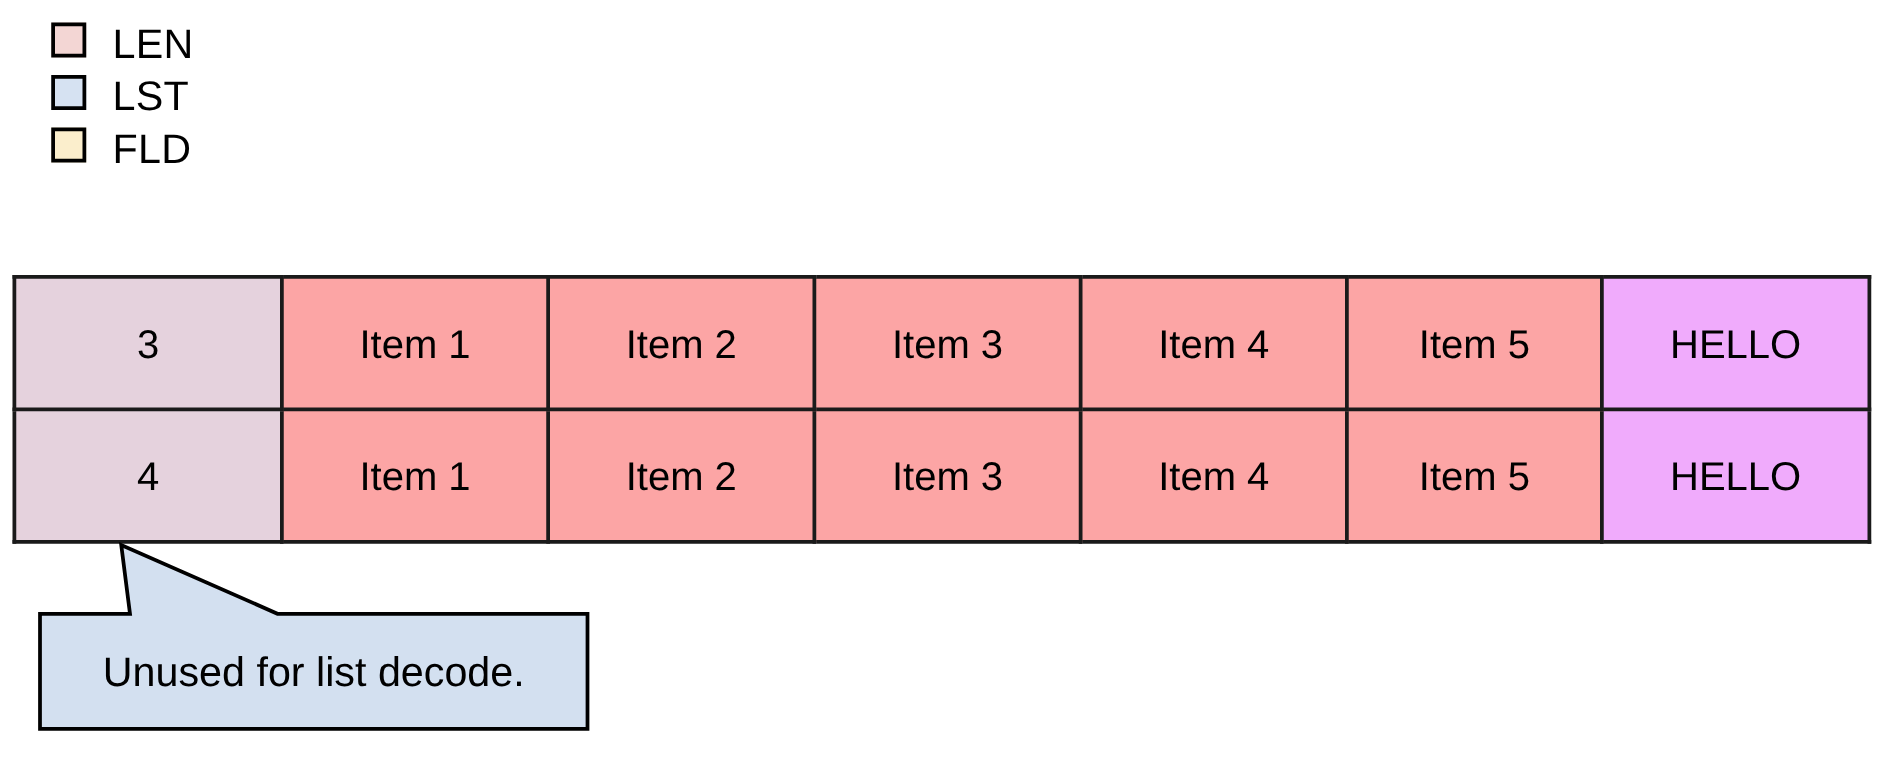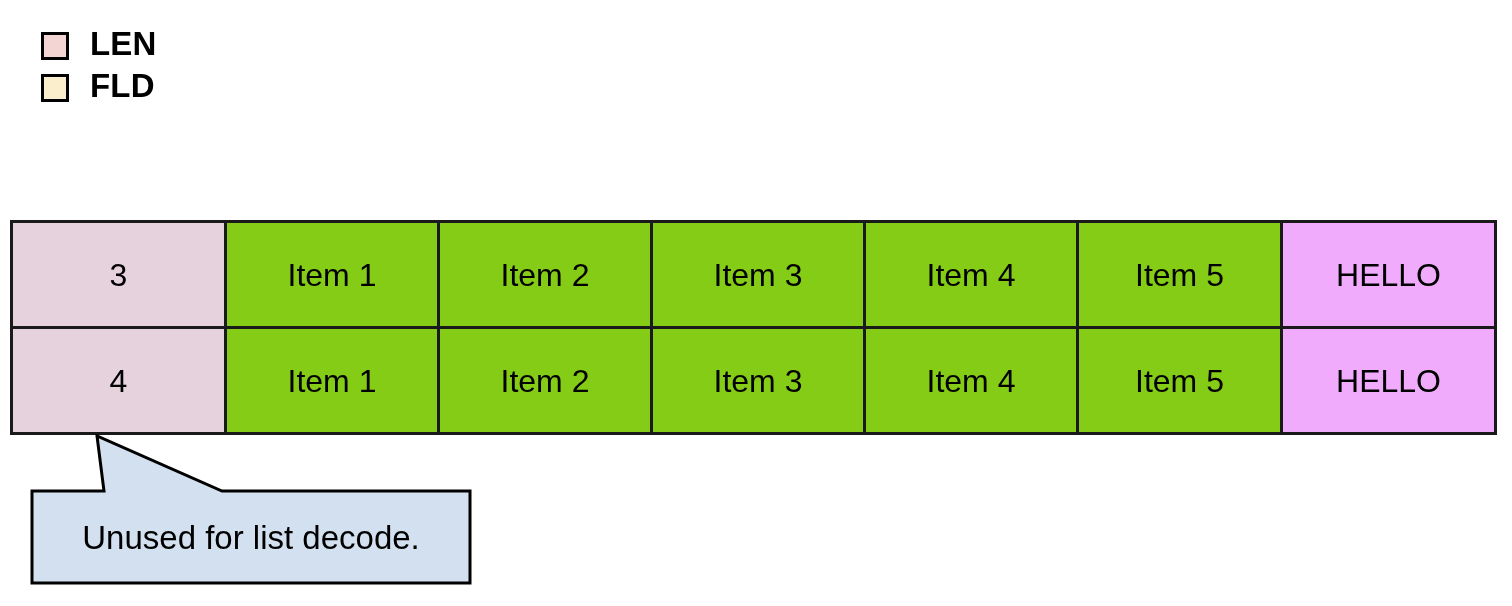--- a/index.html
+++ b/index.html
@@ -18,23 +18,22 @@
 
   
   #legend {
     position: absolute;
     left: 41px;
     top: 18px;
     width: 300px;
   }
   .legend-row {
     display: flex;
-    align-items: flex-end;
+    align-items: flex-start;
     height: 42px;
-    font-weight: bold;
   }
   .legend-swatch {
     width: 22px;
     height: 22px;
     border: 3px solid #000000;
     box-sizing: content-box;
     flex: 0 0 auto;
   }
   .legend-label {
     margin-left: 21px;
@@ -56,21 +55,21 @@
   #packet-table td {
     border: 3px solid #1a1a1a;
     height: 103px;
     text-align: center;
     vertical-align: middle;
     font-size: 32px;
     line-height: 32px;
     padding: 0;
   }
   td.len-cell  { background: #e5d2dd; }
-  td.lst-cell  { background: #84cc16; }
+  td.lst-cell  { background: #fca5a5; }
   td.fld-cell  { background: #f0abfc; }
 
   
   #callout {
     position: absolute;
     left: 0;
     top: 420px;
     width: 520px;
     height: 186px;
     pointer-events: none;
@@ -94,20 +93,24 @@
 </head>
 <body>
 
 <div id="legend">
 
   <div class="legend-row">
     <span class="legend-swatch" style="background: rgb(243, 214, 212);"></span>
     <span class="legend-label">LEN</span>
   </div>
 
+  <div class="legend-row">
+    <span class="legend-swatch" style="background: rgb(214, 226, 242);"></span>
+    <span class="legend-label">LST</span>
+  </div>
 
   <div class="legend-row">
     <span class="legend-swatch" style="background: rgb(251, 238, 204);"></span>
     <span class="legend-label">FLD</span>
   </div>
 
 </div>
 
 <table id="packet-table">
   <colgroup>

